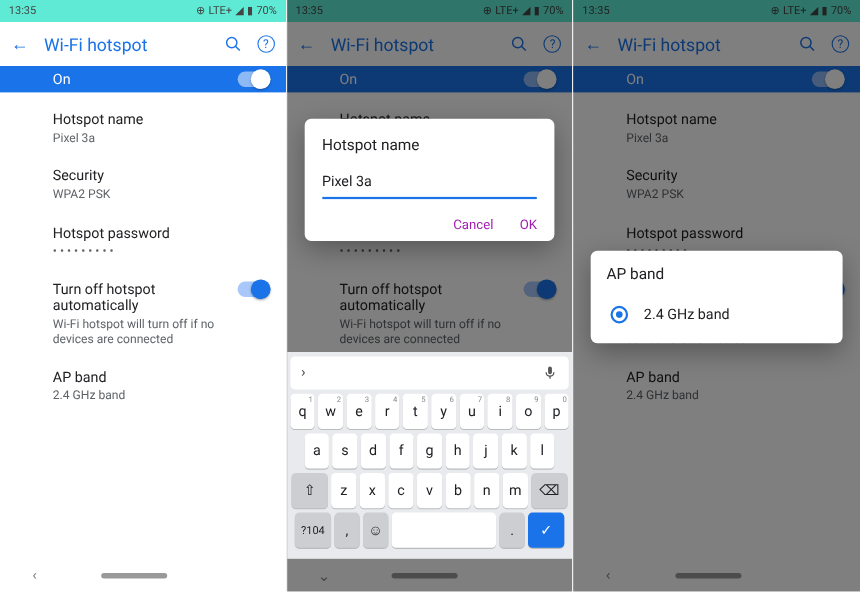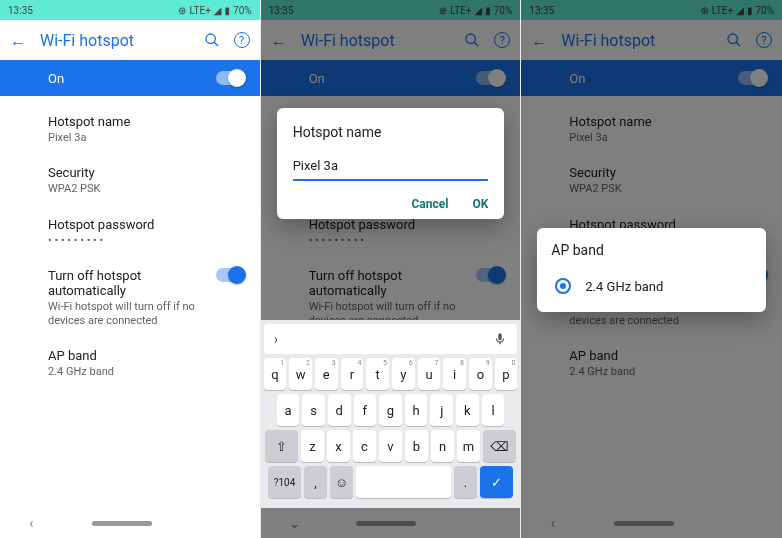--- a/index.html
+++ b/index.html
@@ -6,41 +6,41 @@
   body { background: #fff; width: 782px; height: 538px; overflow: hidden; }
   .triptych { display: flex; width: 782px; height: 538px; }
   .phone { position: relative; width: 260.66px; height: 538px; background: #fff; overflow: hidden; border-right: 1px solid #eee; }
   .phone:last-child { border-right: none; }
   .dim-overlay { position: absolute; inset: 0; background: rgba(0,0,0,0.5); z-index: 5; }
   .statusbar { height: 20px; background: #5eead4; display: flex; align-items: center; padding: 0 8px; font-size: 10px; color: #444; justify-content: space-between; }
   .statusbar .right { display: flex; align-items: center; gap: 3px; }
   .appbar { height: 40px; display: flex; align-items: center; padding: 0 10px; gap: 14px; background: #fff; }
   .appbar .title { flex: 1; font-size: 16px; color: #1a73e8; }
   .appbar .icon { color: #1a73e8; font-size: 16px; }
-  .toggle-row { height: 36px; background: #1a73e8; color: #fff; display: flex; align-items: center; padding: 0 16px 0 48px; font-size: 13px; justify-content: space-between; }
+  .toggle-row { height: 24px; background: #1a73e8; color: #fff; display: flex; align-items: center; padding: 0 16px 0 48px; font-size: 13px; justify-content: space-between; }
   .switch { width: 28px; height: 14px; background: rgba(255,255,255,0.5); border-radius: 7px; position: relative; }
   .switch .thumb { position: absolute; top: -2px; right: -2px; width: 18px; height: 18px; background: #fff; border-radius: 50%; box-shadow: 0 1px 2px rgba(0,0,0,0.3); }
   .switch.blue { background: #a8c7fa; }
   .switch.blue .thumb { background: #1a73e8; }
   .settings-list { padding: 8px 0; }
   .setting-item { padding: 10px 16px 10px 48px; }
   .setting-item .primary { font-size: 13px; color: #202124; }
   .setting-item .secondary { font-size: 11px; color: #5f6368; margin-top: 2px; line-height: 1.3; }
   .setting-item.with-switch { display: flex; align-items: flex-start; gap: 10px; }
   .setting-item.with-switch .text { flex: 1; }
   .navbar { position: absolute; bottom: 0; left: 0; right: 0; height: 30px; background: #fff; display: flex; align-items: center; justify-content: space-around; }
   .navbar .pill { width: 60px; height: 5px; background: #999; border-radius: 3px; }
   .navbar .chev { color: #888; font-size: 14px; }
 
   
   .dialog { position: absolute; left: 16px; right: 16px; top: 108px; background: #fff; border-radius: 6px; z-index: 10; padding: 16px 16px 8px; box-shadow: 0 8px 24px rgba(0,0,0,0.3); }
   .dialog .dlg-title { font-size: 14px; color: #202124; margin-bottom: 14px; }
   .dialog .dlg-input { border: none; border-bottom: 2px solid #1a73e8; width: 100%; font-size: 13px; padding: 4px 0 6px; outline: none; color: #202124; }
   .dialog .dlg-actions { display: flex; justify-content: flex-end; gap: 24px; margin-top: 16px; }
-  .dialog .dlg-btn { color: #0f766e; font-size: 12px; font-weight: 700; background: none; border: none; cursor: pointer; }
+  .dialog .dlg-btn { color: #a21caf; font-size: 12px; font-weight: 400; background: none; border: none; cursor: pointer; }
 
   
   .keyboard { position: absolute; bottom: 30px; left: 0; right: 0; background: #e8eaed; z-index: 10; padding: 4px 3px 6px; }
   .suggestion-bar { height: 30px; background: #fff; margin: 0 0 4px; border-radius: 4px; display: flex; align-items: center; justify-content: space-between; padding: 0 10px; color: #555; font-size: 14px; }
   .key-row { display: flex; justify-content: center; gap: 3px; margin-bottom: 4px; }
   .key { flex: 1; max-width: 23px; height: 32px; background: #fff; border-radius: 4px; display: flex; flex-direction: column; align-items: center; justify-content: center; font-size: 13px; color: #202124; box-shadow: 0 1px 0 rgba(0,0,0,0.2); position: relative; }
   .key .sup { position: absolute; top: 1px; right: 2px; font-size: 7px; color: #888; }
   .key.wide { max-width: 33px; flex: 1.4; }
   .key.big { max-width: 95px; flex: 4; }
   .key.dark { background: #ccced1; }

